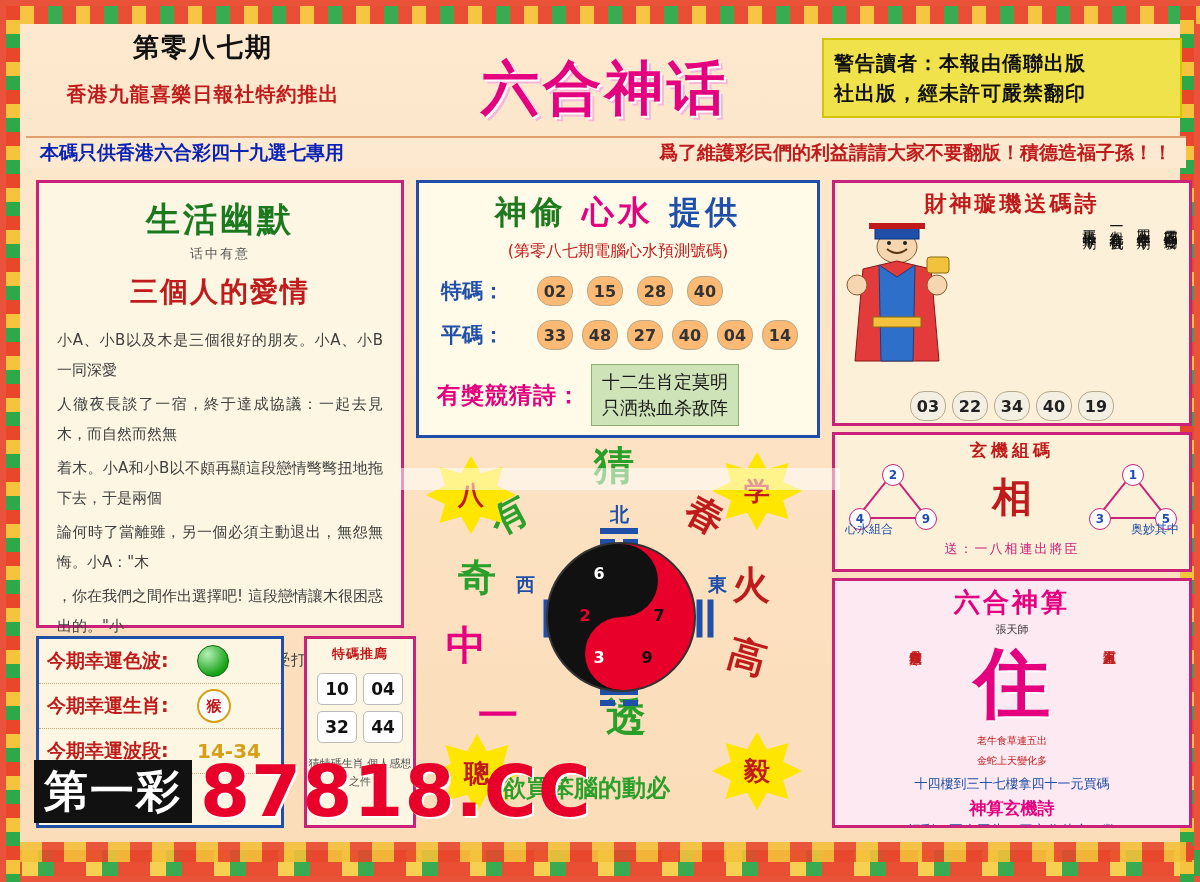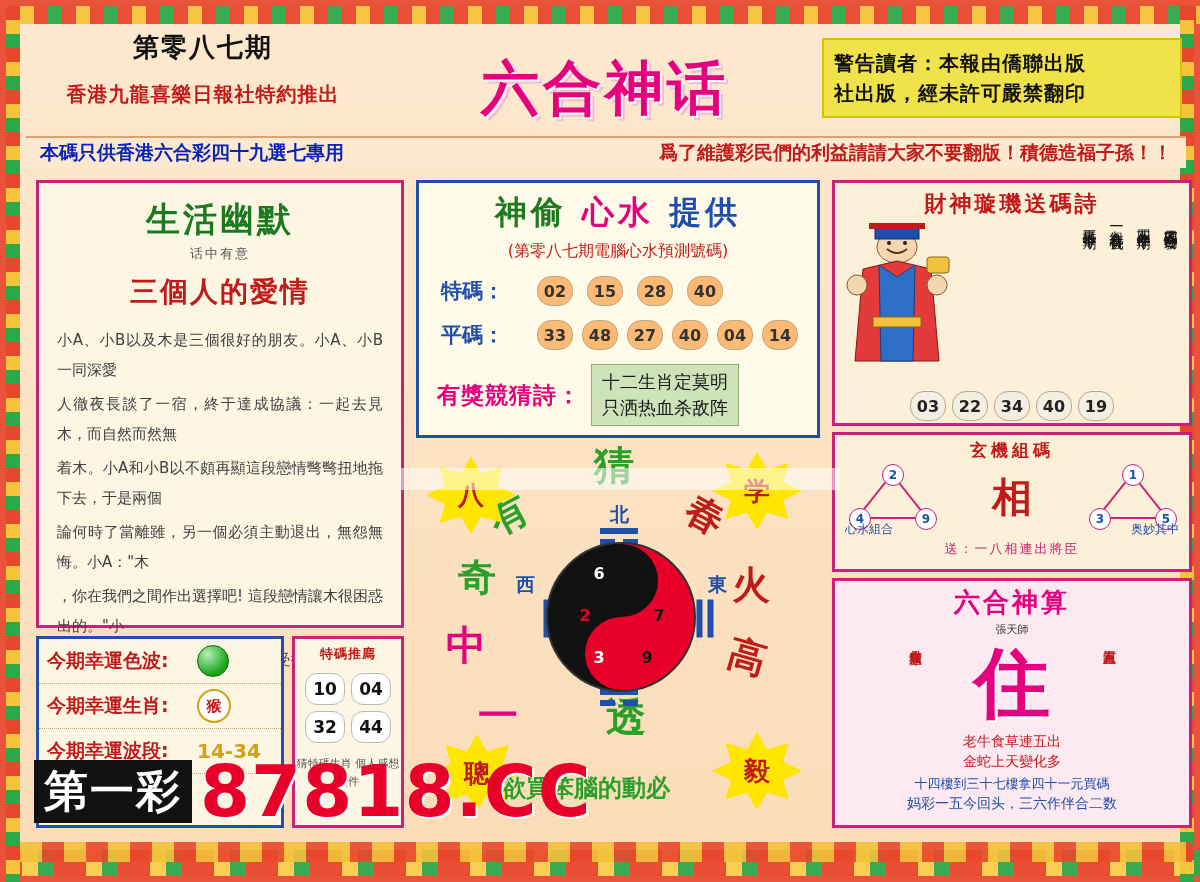--- a/index.html
+++ b/index.html
@@ -115,28 +115,28 @@
     background:radial-gradient(circle at 32% 28%,#b6f0b6,#17a317 70%);
     border:1px solid #0a6b0a;
   }
   .zodiac{
     width:30px;height:30px;border-radius:50%;background:#fff;border:2px solid #d4a017;
     display:flex;align-items:center;justify-content:center;font-size:15px;color:#c01b1b;font-weight:bold;
   }
 
   
   #tema{
-    left:272px;top:456px;width:112px;height:192px;
+    left:284px;top:456px;width:112px;height:192px;
     background:#fdf6e3;border:3px solid #c9227a;
     text-align:center;
   }
   .tema-title{font-size:13px;color:#c01b1b;font-weight:bold;margin-top:6px;letter-spacing:1px;}
   .tema-grid{display:flex;flex-wrap:wrap;justify-content:center;gap:6px;margin-top:10px;}
   .tema-num{
-    width:38px;height:30px;border-radius:12px;background:#fff;border:1px solid #bbb;
+    width:38px;height:30px;border-radius:5px;background:#fff;border:1px solid #bbb;
     display:flex;align-items:center;justify-content:center;
     font-size:17px;font-weight:bold;color:#111;
   }
   .tema-foot{font-size:11px;color:#555;margin-top:12px;line-height:18px;}
 
   
   #xinshui{
     left:396px;top:0;width:404px;height:258px;
     background:#fffbe8;border:3px solid #1f4fa8;
   }
@@ -258,21 +258,21 @@
   .ss-big{
     position:absolute;left:0;right:0;top:-4px;text-align:center;
     font-size:76px;font-weight:bold;color:#e4007f;text-shadow:2px 2px 0 #fff;
   }
   .ss-side{
     position:absolute;top:4px;writing-mode:vertical-rl;text-orientation:upright;
     font-size:13px;color:#c01b1b;line-height:16px;
   }
   .ss-side.l{left:72px;}
   .ss-side.r{right:72px;}
-  .ss-lines{text-align:center;font-size:14px;color:#c01b1b;line-height:20px;margin-top:2px;}
+  .ss-lines{text-align:center;font-size:10px;color:#c01b1b;line-height:20px;margin-top:2px;}
   .ss-line2{text-align:center;font-size:13px;color:#1f4fa8;margin-top:4px;}
   .ss-poem-t{text-align:center;font-size:17px;color:#e4007f;font-weight:bold;margin-top:4px;}
   .ss-poem{text-align:center;font-size:14px;color:#1f4fa8;margin-top:2px;}
 
   
   .watermark{
     position:absolute;left:14px;bottom:28px;width:740px;height:86px;
     display:flex;align-items:center;pointer-events:none;
   }
   .wm-badge{
@@ -536,20 +536,21 @@
         <div class="ss-mid">
           <div class="ss-side l">橫奔月窟住廣寒</div>
           <div class="ss-big">住</div>
           <div class="ss-side r">直上銀河有三人</div>
         </div>
         <div class="ss-lines">
           <div>老牛食草連五出</div>
           <div>金蛇上天變化多</div>
         </div>
         <div class="ss-line2">十四樓到三十七樓拿四十一元買碼</div>
+        <div class="ss-poem-t">神算玄機詩</div>
         <div class="ss-poem">妈彩一五今回头，三六作伴合二数</div>
 
       </div>
 
       <div class="ghost-band"></div>
     </div>
 
     <div class="watermark">
       <span class="wm-badge">第一彩</span>
       <span class="wm-text">87818.CC</span>

